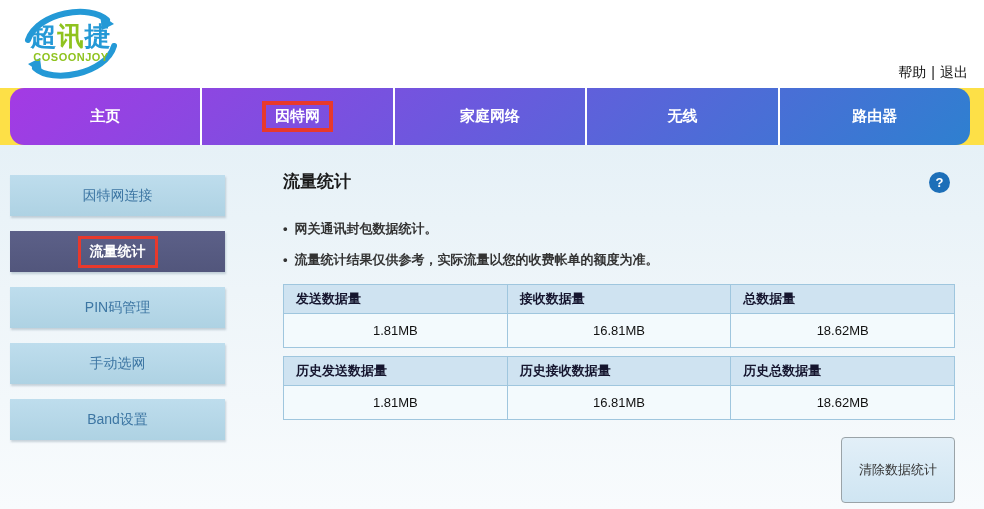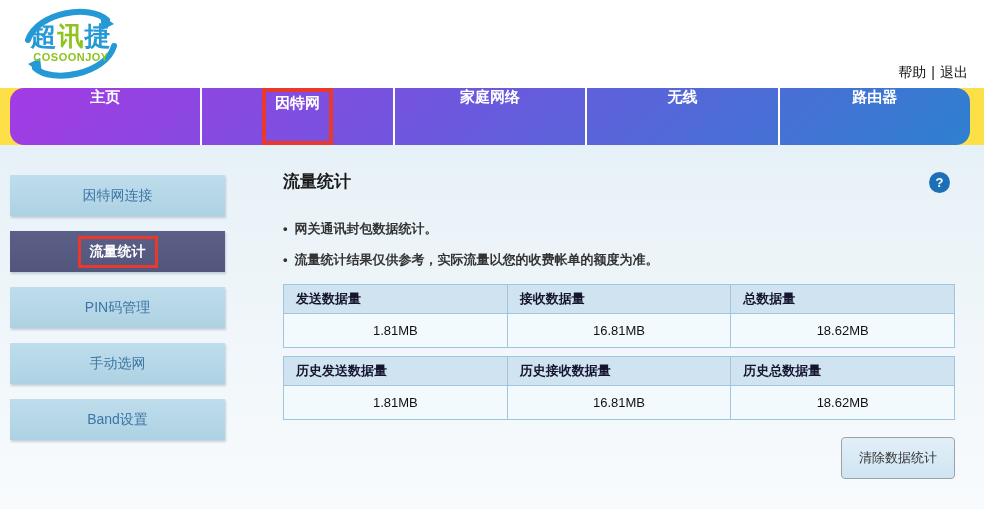--- a/index.html
+++ b/index.html
@@ -20,21 +20,21 @@
   .logo-en { position:absolute; left:8px; top:47px; width:98px; text-align:center;
              font-size:11px; font-weight:bold; color:#8fc31f; letter-spacing:0.5px; }
   .top-links { position:absolute; right:16px; top:64px; font-size:14px; color:#111; }
   .top-links a { color:#111; text-decoration:none; cursor:pointer; }
   .top-links .sep { margin:0 5px; color:#111; }
 
   
   .nav { position:absolute; left:10px; top:88px; width:960px; height:57px;
          display:flex; border-radius:14px; overflow:hidden;
          background:linear-gradient(135deg,#a43ae4 0%, #6e57de 45%, #2e80d0 100%); }
-  .nav-tab { flex:1; display:flex; justify-content:center;
+  .nav-tab { flex:1; display:flex; align-items:center; justify-content:center;
              color:#fff; font-size:15px; font-weight:bold; cursor:pointer;
              border-right:2px solid #fff; }
   .nav-tab:last-child { border-right:none; }
   .ann-box { border:4px solid #e8392c; padding:2px 9px; display:inline-block; }
 
   
   .sidebar { position:absolute; left:10px; top:175px; width:215px; }
   .side-item { height:41px; margin-bottom:15px; display:flex; align-items:center; justify-content:center;
                background:linear-gradient(180deg,#bedded 0%, #aed2e3 100%);
                color:#3d76a3; font-size:14px; cursor:pointer;
@@ -58,21 +58,21 @@
                 border:1px solid #9fc6de; }
   table.stats th { background:#cfe3f1; color:#15152e; font-size:13px; font-weight:bold;
                    text-align:left; padding:5px 12px; border:1px solid #9fc6de; width:33.3%; }
   table.stats td { background:#f3fafd; color:#111; font-size:13px;
                    text-align:center; padding:9px 12px; border:1px solid #9fc6de; }
   table.stats + table.stats { margin-top:8px; }
 
   .btn-row { margin-top:17px; text-align:right; }
   .clear-btn { font-family:inherit; font-size:13px; color:#333;
                background:linear-gradient(180deg,#e2eff8 0%, #cfe5f2 100%);
-               border:1px solid #9aa3a8; border-radius:4px; padding:11px 17px; cursor:pointer; }
+               border:1px solid #9aa3a8; border-radius:4px; padding:23px 17px; cursor:pointer; }
 </style>
 </head>
 <body>
 
 <div class="page">
   <div class="main-bg"></div>
 
   <div class="topbar">
     <div class="logo">
       <svg width="114" height="80" viewBox="0 0 114 80">

